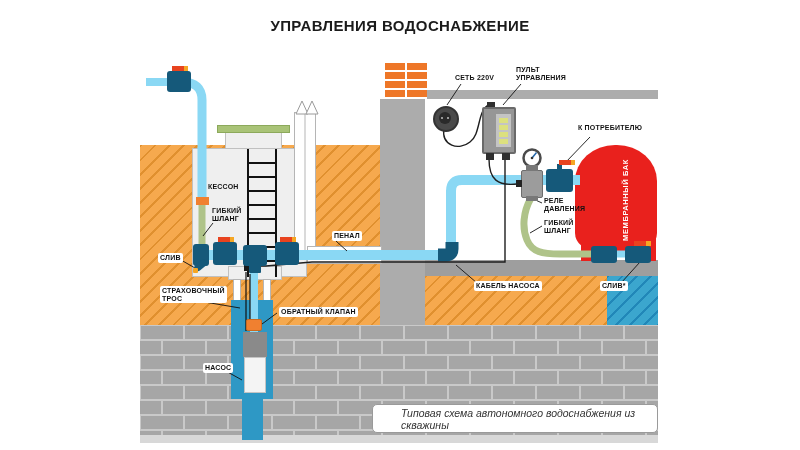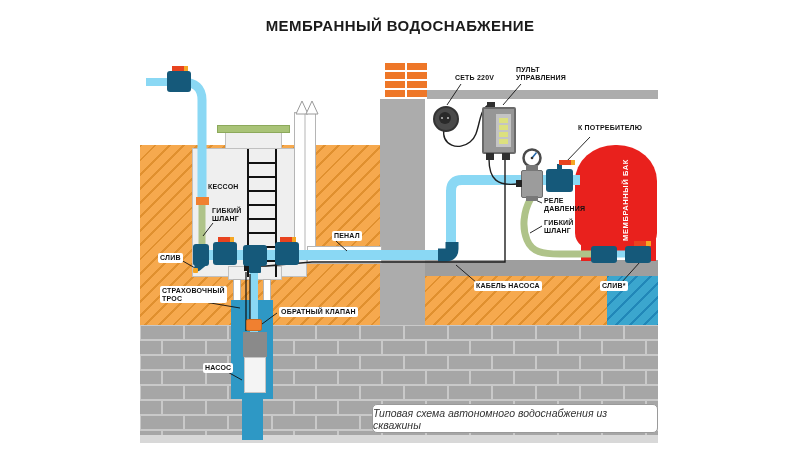--- a/index.html
+++ b/index.html
@@ -28,33 +28,33 @@
   .handle{background:var(--handle);}
   .handletip{background:var(--handleTip);}
   .orange{background:#F08030;border:1px solid #c96a1f;box-sizing:border-box;border-radius:2px;}
   .wellblue{background:var(--well);}
   
   .label{font-size:7px;font-weight:bold;color:#111;line-height:1.1;letter-spacing:.2px;
          white-space:pre-line;z-index:10;}
   .chip{background:#fff;padding:1px 2px;border-radius:2px;}
   #caption-box{left:372px;top:404px;width:284px;height:27px;background:#fff;border:1px solid #9a9a9a;
          border-radius:5px;display:flex;align-items:center;justify-content:center;z-index:11;}
-  #caption-box span{font-style:italic;font-size:10.5px;color:#333;}
+  #caption-box span{font-style:italic;font-size:10.5px;color:#333;padding-left:28px;}
   .panelbox{background:var(--panel);border:2px solid #6a6a6a;box-sizing:border-box;border-radius:2px;}
   .tankbody{background:var(--tank);border-radius:40px 40px 22px 22px / 36px 36px 18px 18px;}
   .vtext{transform:rotate(-90deg);transform-origin:center;text-align:center;color:#fff;
          font-size:7.5px;font-weight:bold;letter-spacing:.6px;white-space:nowrap;z-index:7;}
   svg{display:block;}
 </style>
 </head>
 <body>
 
 <div id="stage">
 
-  <div id="title" class="abs">МЕМБРАННЫЙ ВОДОСНАБЖЕНИЕ</div>
+  <div id="title" class="abs">УПРАВЛЕНИЯ ВОДОСНАБЖЕНИЕ</div>
 
   <div class="abs soil" style="left:140px;top:145px;width:240px;height:180px;z-index:1"></div>
   <div class="abs soil" style="left:425px;top:276px;width:182px;height:49px;z-index:1"></div>
   <div class="abs drainarea" style="left:607px;top:276px;width:51px;height:49px;z-index:1"></div>
 
   <svg class="abs" style="left:140px;top:325px;z-index:1" width="518" height="110" viewBox="0 0 518 110">
     <defs>
       <pattern id="brickpat" width="44" height="30" patternUnits="userSpaceOnUse">
         <rect width="44" height="30" style="fill:var(--mortar)"></rect>
         <rect x="1" y="1" width="42" height="13" style="fill:var(--brick)"></rect>

